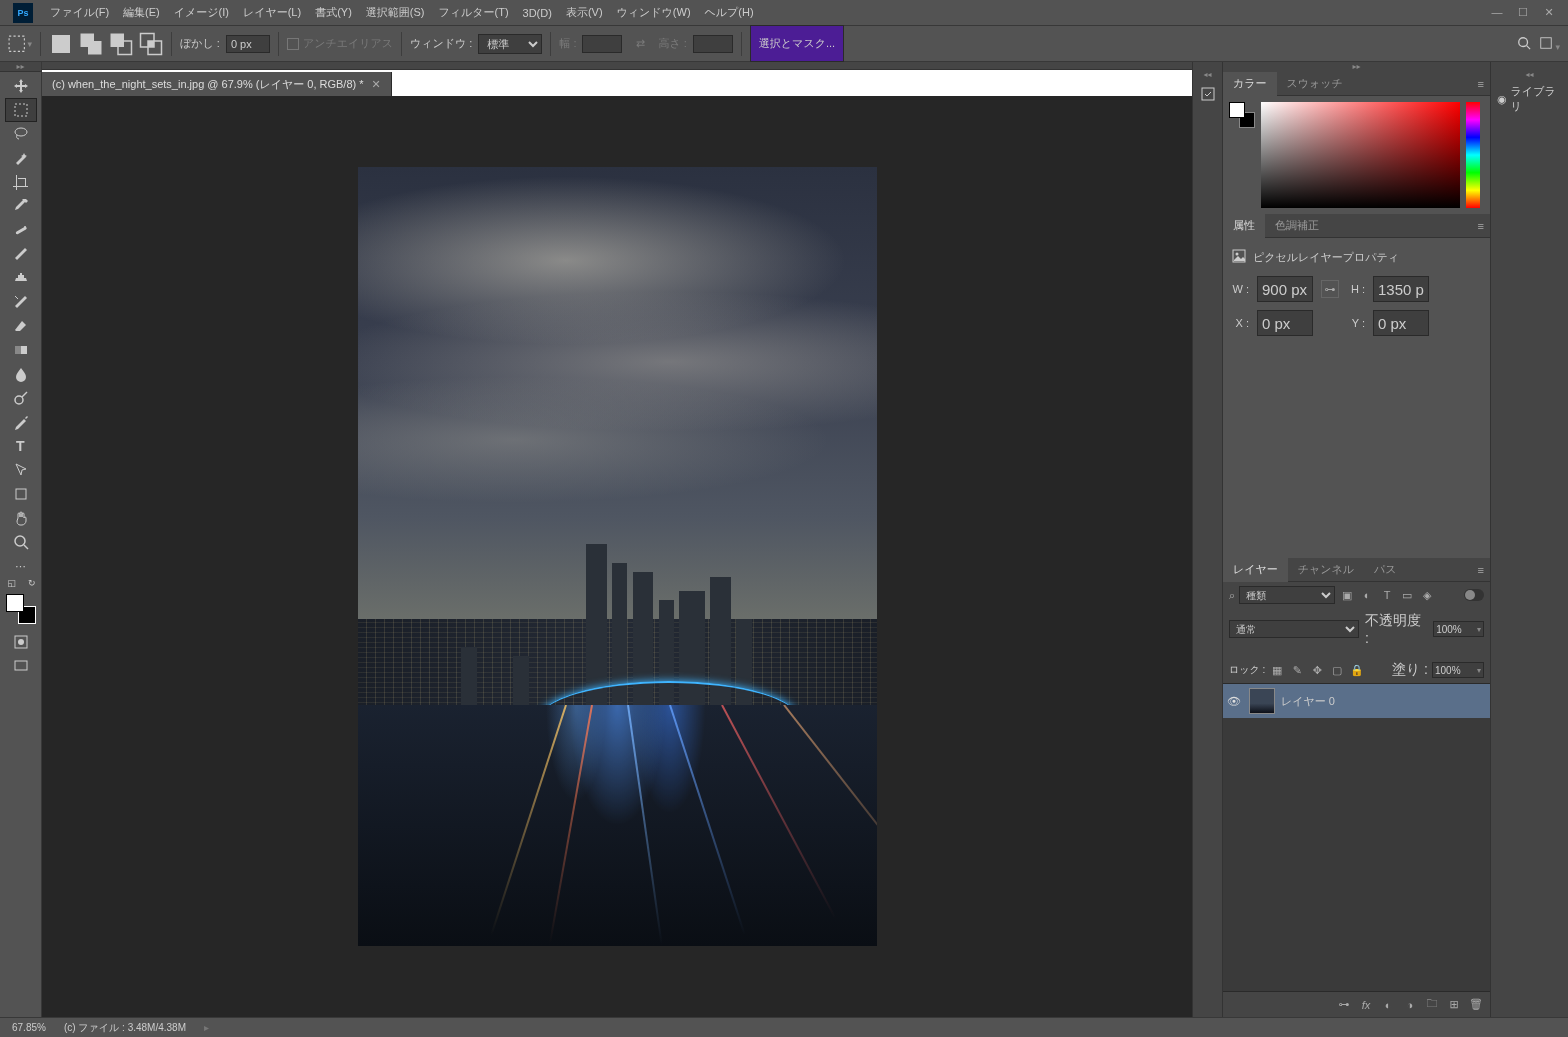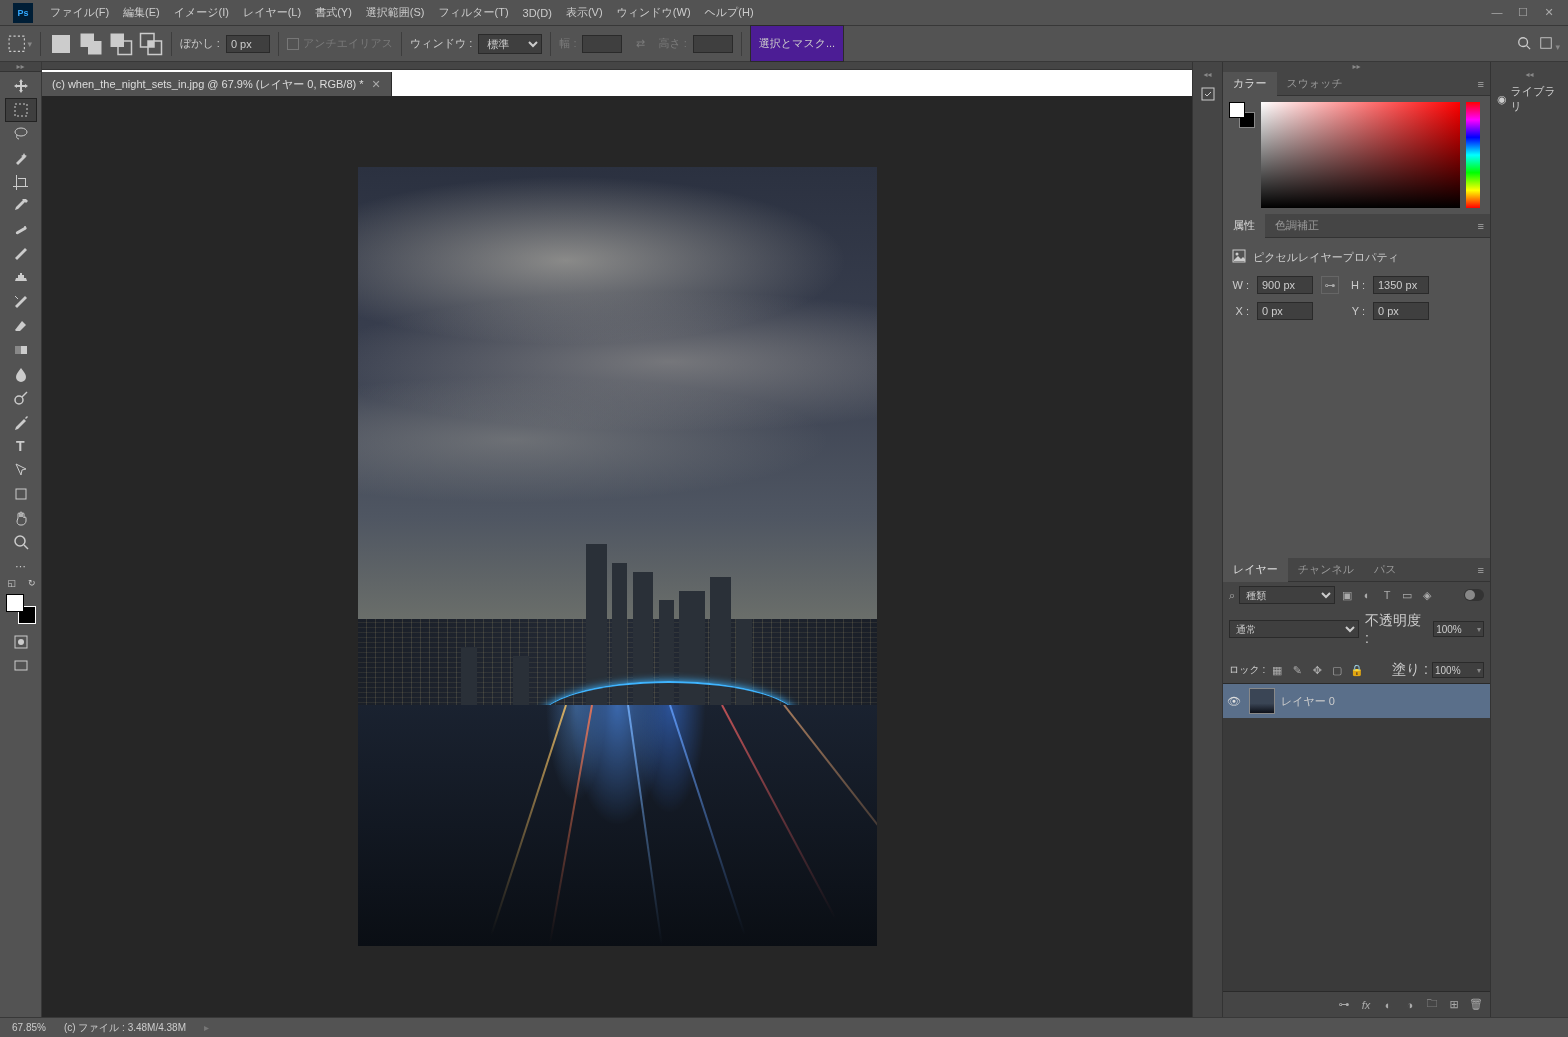--- a/index.html
+++ b/index.html
@@ -95,21 +95,21 @@
 .color-mini-sw { width:26px; height:26px; position:relative; }
 .color-mini-sw .fg{width:16px;height:16px;background:#fff;border:1px solid #000;position:absolute;top:0;left:0;z-index:2;}
 .color-mini-sw .bg{width:16px;height:16px;background:#000;border:1px solid #888;position:absolute;bottom:0;right:0;}
 .sat-box { position:absolute; left:38px; right:30px; top:6px; bottom:6px; background:linear-gradient(0deg,#000,transparent),linear-gradient(90deg,#fff,red); }
 .hue-strip { position:absolute; right:10px; top:6px; bottom:6px; width:14px; background:linear-gradient(180deg,red,magenta,blue,cyan,lime,yellow,red); }
 
 .props-body { padding:10px 8px; font-size:11px; color:#ccc; height:320px;}
 .props-title { display:flex; align-items:center; gap:6px; margin-bottom:10px; }
 .prop-row { display:flex; align-items:center; gap:8px; margin-bottom:8px; }
 .prop-row .lab { width:18px; text-align:right; color:#ccc; }
-.prop-row input { width:56px; background:#3f3f3f; border:1px solid #2a2a2a; color:#ccc; height:18px; padding:0 4px; font-size:11px; }
+.prop-row input { width:56px; background:#3f3f3f; border:1px solid #2a2a2a; color:#ccc; height:18px; padding:12px 4px; font-size:15px; }
 .link-ic { width:18px; height:18px; border:1px solid #666; display:flex; align-items:center; justify-content:center; color:#aaa; }
 
 .layers-body { padding:0; font-size:11px; background:#454545; flex:1; display:flex; flex-direction:column;}
 .layers-controls { padding:4px 6px; display:flex; align-items:center; gap:4px; background:#454545; }
 .layers-row2 { padding:4px 6px; display:flex; align-items:center; gap:6px; background:#454545; }
 .layer-select { background:#3f3f3f; border:1px solid #2a2a2a; color:#ccc; height:18px; font-size:10px; min-width:96px; padding:0 2px;}
 .filter-ic { width:16px; height:16px; display:flex; align-items:center; justify-content:center; color:#aaa; }
 .toggle-sw { width:20px; height:12px; background:#333; border-radius:6px; position:relative; margin-left:auto;}
 .toggle-sw::after{content:"";position:absolute;width:10px;height:10px;background:#888;border-radius:50%;top:1px;left:1px;}
 .pct-box { background:#3f3f3f; border:1px solid #2a2a2a; color:#ccc; height:16px; width:52px; font-size:10px; padding:0 2px; display:flex; align-items:center; justify-content:space-between;}

